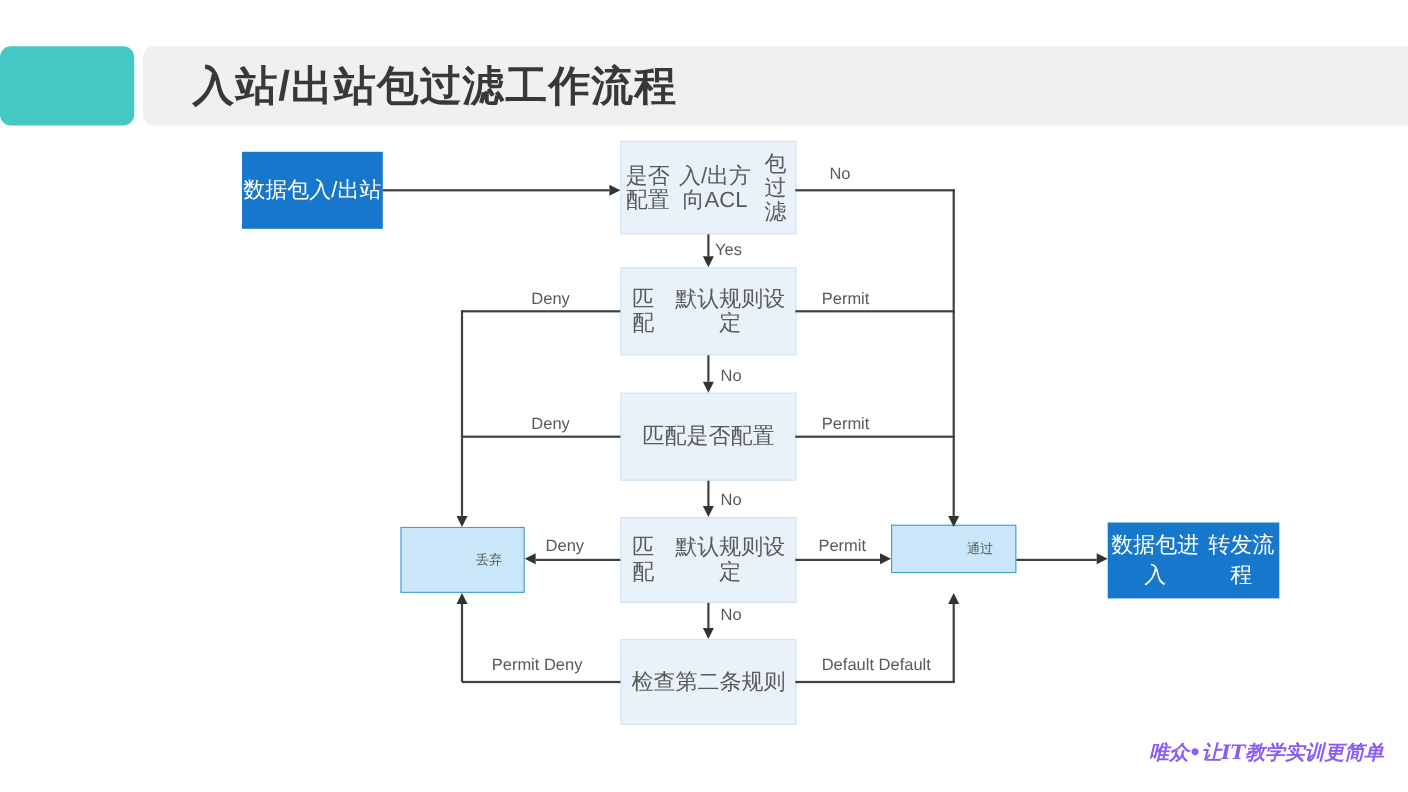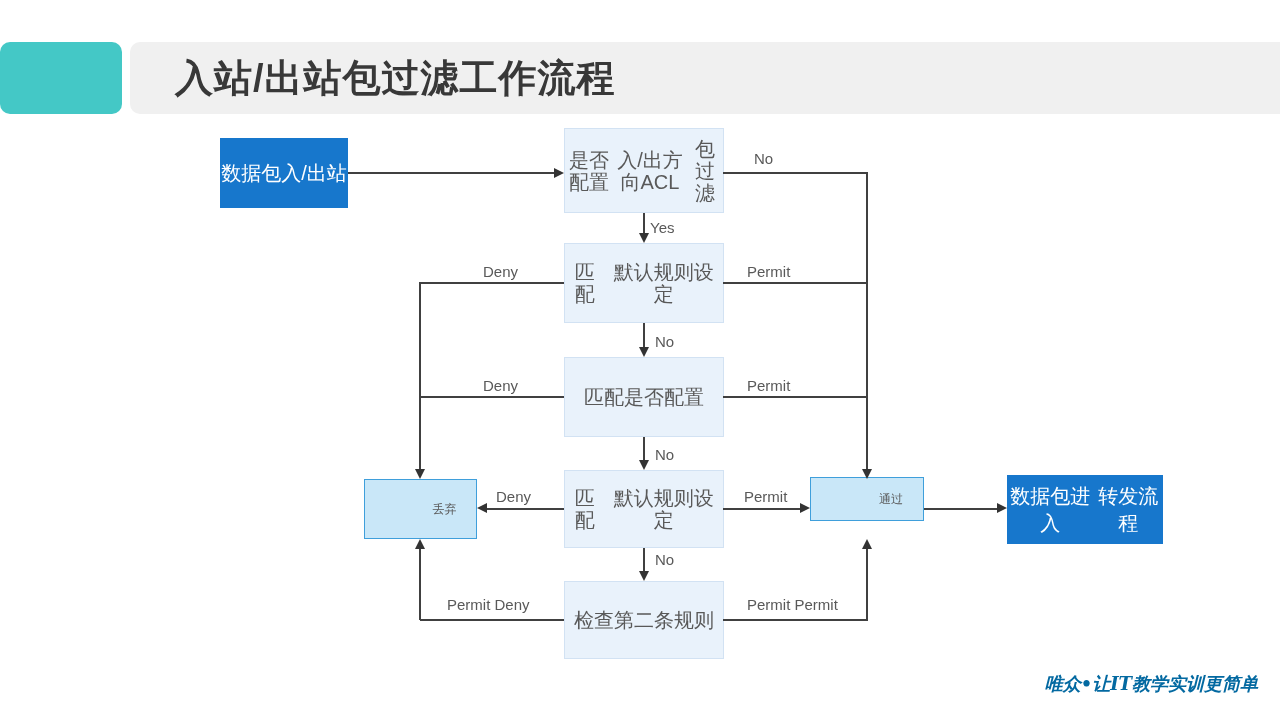--- a/index.html
+++ b/index.html
@@ -35,21 +35,21 @@
   .ah-l { border-top:5px solid transparent; border-bottom:5px solid transparent; border-right:10px solid #333; }
   .ah-d { border-left:5px solid transparent; border-right:5px solid transparent; border-top:10px solid #333; }
   .ah-u { border-left:5px solid transparent; border-right:5px solid transparent; border-bottom:10px solid #333; }
 
   
   .elabel { position:absolute; font-size:15px; color:#595959; white-space:nowrap; }
 
   
   .brand { position:absolute; left:1018px; top:672px; width:240px; text-align:right;
            font-family:"DejaVu Serif", serif; font-style:italic; font-weight:bold;
-           font-size:18px; color:#0369a1; white-space:nowrap; }
+           font-size:18px; color:#8b5cf6; white-space:nowrap; }
 </style>
 </head>
 <body>
 
 <div class="stage">
 
   <div class="accent"></div>
   <div class="titlebar">
     <h1>入站/出站包过滤工作流程</h1>
   </div>
@@ -137,17 +137,17 @@
   <span class="elabel" style="left:655px;top:333px">No</span>
   <span class="elabel" style="left:655px;top:446px">No</span>
   <span class="elabel" style="left:655px;top:551px">No</span>
   <span class="elabel" style="left:483px;top:263px">Deny</span>
   <span class="elabel" style="left:483px;top:377px">Deny</span>
   <span class="elabel" style="left:496px;top:488px">Deny</span>
   <span class="elabel" style="left:747px;top:263px">Permit</span>
   <span class="elabel" style="left:747px;top:377px">Permit</span>
   <span class="elabel" style="left:744px;top:488px">Permit</span>
   <span class="elabel" style="left:447px;top:596px">Permit Deny</span>
-  <span class="elabel" style="left:747px;top:596px">Permit Permit</span>
+  <span class="elabel" style="left:747px;top:596px">Default Default</span>
 
   <div class="brand">唯众•让IT教学实训更简单</div>
 
 </div>
 
 </body></html>

